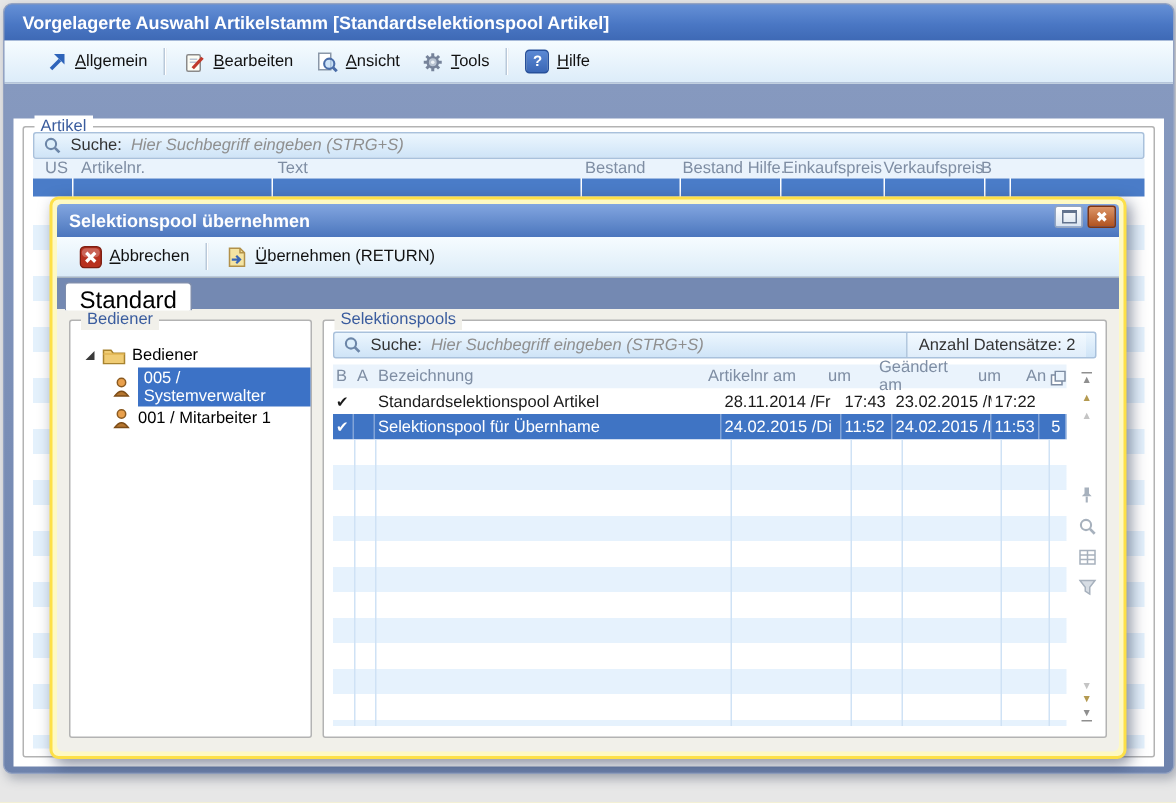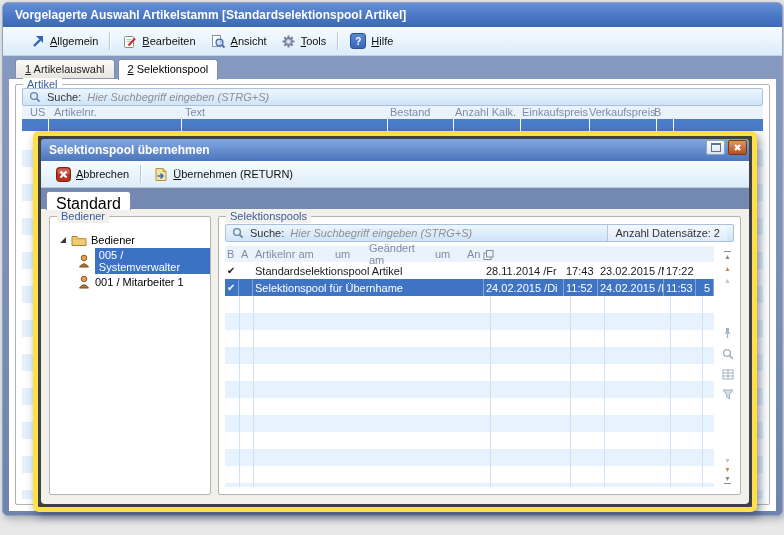--- a/index.html
+++ b/index.html
@@ -47,21 +47,21 @@
        font-size:11px;color:#7e8da3}
   .hdr span{position:absolute;top:0;white-space:nowrap;cursor:default}
   .selrow{position:absolute;left:6px;right:6px;top:34px;height:12px;display:flex;gap:1px}
   .selrow div{background:#4a7cc8;height:100%}
   .stripes{position:absolute;left:6px;right:6px;top:48px;bottom:5px;
            background:repeating-linear-gradient(180deg,#ffffff 0 17px,#e4f1fc 17px 34px)}
   .vline{position:absolute;top:0;bottom:0;width:1px;background:#cbdff3}
 
   
   .dialog{position:absolute;left:30px;top:128px;width:714px;height:371px;
-          background:#404040;border:5px solid #fde047;border-radius:6px;
+          background:#fef9c3;border:2px solid #fde047;border-radius:6px;
           box-shadow:3px 4px 10px rgba(25,38,70,.5)}
   .dtitle{position:absolute;left:3px;top:3px;right:3px;height:22px;box-sizing:border-box;
           background:linear-gradient(#83a6e0,#4b76bd);border-radius:3px 3px 0 0;
           color:#fff;font-weight:bold;font-size:12px;line-height:22px;padding-left:8px}
   .dbtns{position:absolute;right:5px;top:4px;display:flex;gap:3px}
   .dbtn{width:19px;height:15px;border-radius:2px;display:flex;align-items:center;
         justify-content:center;box-sizing:border-box;cursor:default}
   .dbtn.min{background:linear-gradient(#ffffff,#d9e4f0);border:1px solid #93a5c1}
   .dbtn.min i{display:block;width:8px;height:6px;border:1px solid #62738e;border-top-width:2px}
   .dbtn.close{background:linear-gradient(#dc9668,#b0521f);border:1px solid #7e3512}
@@ -163,44 +163,40 @@
       <span class="uf">Tools</span>
     </div>
     <div class="tsep"></div>
     <div class="titem">
       <span style="width:14px;height:14px;background:linear-gradient(#5b89d4,#3a67b6);border:1px solid #27509a;border-radius:3px;color:#fff;font-weight:bold;font-size:10px;display:flex;align-items:center;justify-content:center">?</span>
       <span class="uf">Hilfe</span>
     </div>
   </div>
 
   <div class="contentband">
-    <div class="tabs">
-      <div class="tab inactive uf">1 Artikelauswahl</div>
-      <div class="tab active uf">2 Selektionspool</div>
-    </div>
 
     <div class="panel">
       <div class="gb" id="gb-artikel">
         <span class="glabel">Artikel</span>
 
         <div class="search" id="main-search">
           <svg width="12" height="12">
               <circle cx="5" cy="5" r="3.4" fill="#dceefb" stroke="#6c86a8" stroke-width="1.4"></circle>
               <line x1="7.6" y1="7.6" x2="10.6" y2="10.6" stroke="#6c86a8" stroke-width="1.8"></line>
             </svg>
           <span class="slabel">Suche:</span>
           <span class="sph">Hier Suchbegriff eingeben (STRG+S)</span>
         </div>
 
         <div class="hdr">
           <span style="left:8px">US</span>
           <span style="left:32px">Artikelnr.</span>
           <span style="left:163px">Text</span>
           <span style="left:368px">Bestand</span>
-          <span style="left:433px">Anzahl Kalk.</span>
+          <span style="left:433px">Bestand Hilfe.</span>
           <span style="left:500px">Einkaufspreis</span>
           <span style="left:567px">Verkaufspreis</span>
           <span style="left:632px">B</span>
         </div>
 
         <div class="selrow">
           <div style="width:26px"></div>
             <div style="width:132px"></div>
             <div style="width:205px"></div>
           <div style="width:65px"></div>
@@ -306,20 +302,21 @@
             </svg>
           <span class="slabel">Suche:</span>
           <span class="sph">Hier Suchbegriff eingeben (STRG+S)</span>
           <span class="count">Anzahl Datensätze: 2</span>
         </div>
 
         <div class="ptable">
           <div class="phdr">
             <span class="cell cb">B</span>
             <span class="cell ca">A</span>
+            <span class="cell cbez">Bezeichnung</span>
             <span class="cell cer">Artikelnr am</span>
             <span class="cell cum">um</span>
             <span class="cell cge">Geändert am</span>
             <span class="cell cum2">um</span>
             <span class="cell can" style="justify-content:flex-start">An</span>
             <svg width="11" height="11" style="margin-top:2px">
                 <rect x="1" y="3" width="7" height="6.5" fill="#fff" stroke="#7e8da3"></rect>
                 <rect x="3.5" y="0.5" width="6.5" height="6.5" fill="#eaf3fc" stroke="#7e8da3"></rect>
               </svg>
           </div>

